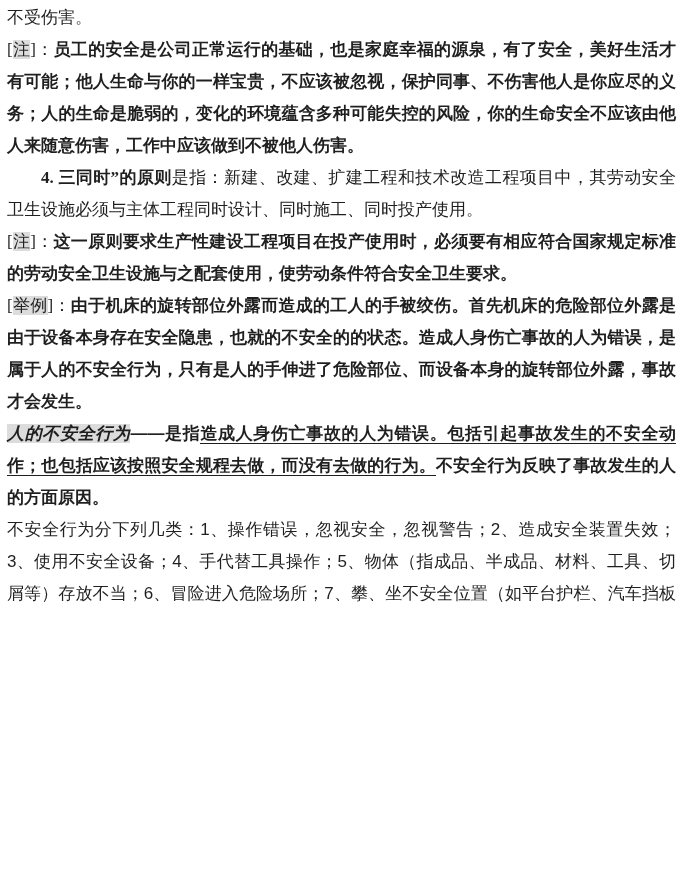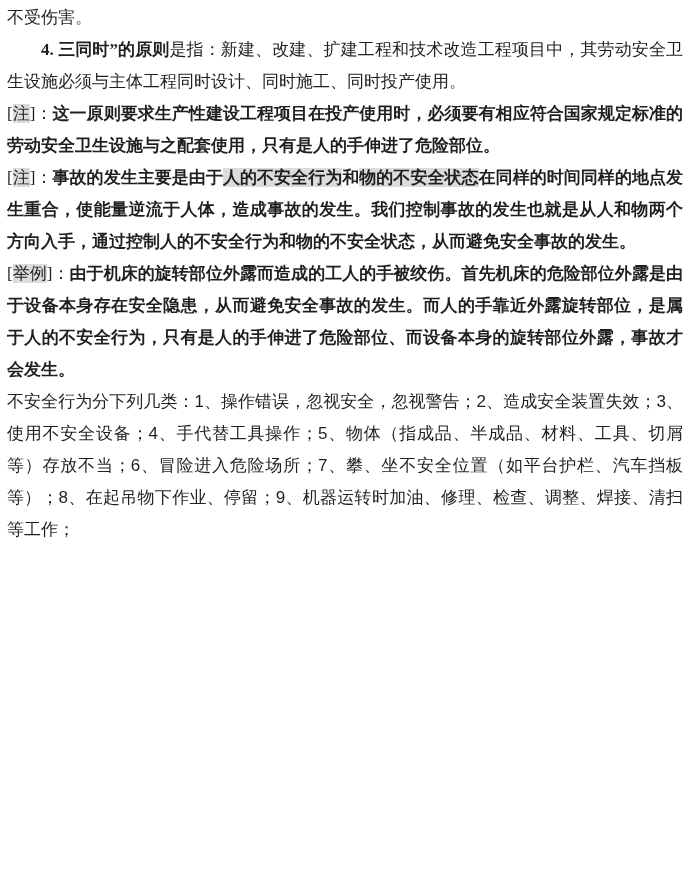--- a/index.html
+++ b/index.html
@@ -5,21 +5,21 @@
   html, body {
     margin: 0;
     padding: 0;
     background: var(--background, #fff);
   }
   .page {
     position: relative;
     width: 683px;
     height: 616px;
     box-sizing: border-box;
-    padding: 2px 0 0 7px;
+    padding: 2px 7px 0 7px;
     background: var(--background, #fff);
     color: var(--text, #1f1f1f);
     font-size: 17px;
     line-height: 32px;
     overflow: hidden;
   }
   .para {
     margin: 0;
     text-align: justify;
   }
@@ -53,24 +53,25 @@
     pointer-events: none;
   }
   .wm-icon { flex: 0 0 auto; }
 </style>
 </head>
 <body style="--background: #ffffff; --text: #1f1f1f; --highlight: #dcdcdc; --accent-red: #c0392b; --separator: #d9d9d9; --watermark: #c7cdd7;">
 
 <div class="page">
   <div id="doc">
       <p class="para p-serif"><span>不受伤害。</span></p>
+      <p class="para p-note"><span class="r-label">[</span><span class="r-label r-hl">注</span><span class="r-label">]：</span><span>员工的安全是公司正常运行的基础，也是家庭幸福的源泉，有了安全，美好生活才有可能；他人生命与你的一样宝贵，不应该被忽视，保护同事、不伤害他人是你应尽的义务；人的生命是脆弱的，变化的环境蕴含多种可能失控的风险，你的生命安全不应该由他人来随意伤害，工作中应该做到不被他人伤害。</span></p>
       <p class="para p-serif indent"><span class="r-b">4. </span><span class="r-b">三同时”的原则</span><span>是指：新建、改建、扩建工程和技术改造工程项目中，其劳动安全卫生设施必须与主体工程同时设计、同时施工、同时投产使用。</span></p>
-      <p class="para p-note"><span class="r-label">[</span><span class="r-label r-hl">注</span><span class="r-label">]：</span><span>这一原则要求生产性建设工程项目在投产使用时，必须要有相应符合国家规定标准的劳动安全卫生设施与之配套使用，只有是人的手伸进了危险部位。</span></p>
-      <p class="para p-note"><span class="r-label">[</span><span class="r-label r-hl">注</span><span class="r-label">]：</span><span>事故的发生主要是由于</span><span class="r-hl">人的不安全行为</span><span>和</span><span class="r-hl">物的不安全状态</span><span>在同样的时间同样的地点发生重合，使能量逆流于人体，造成事故的发生。我们控制事故的发生也就是从人和物两个方向入手，通过控制人的不安全行为和物的不安全状态，从而避免安全事故的发生。</span></p>
-      <p class="para p-note"><span class="r-label">[</span><span class="r-label r-hl">举例</span><span class="r-label">]：</span><span>由于机床的旋转部位外露而造成的工人的手被绞伤。首先机床的危险部位外露是由于设备本身存在安全隐患，从而避免安全事故的发生。而人的手靠近外露旋转部位，是属于人的不安全行为，只有是人的手伸进了危险部位、而设备本身的旋转部位外露，事故才会发生。</span></p>
+      <p class="para p-note"><span class="r-label">[</span><span class="r-label r-hl">注</span><span class="r-label">]：</span><span>这一原则要求生产性建设工程项目在投产使用时，必须要有相应符合国家规定标准的劳动安全卫生设施与之配套使用，使劳动条件符合安全卫生要求。</span></p>
+      <p class="para p-note"><span class="r-label">[</span><span class="r-label r-hl">举例</span><span class="r-label">]：</span><span>由于机床的旋转部位外露而造成的工人的手被绞伤。首先机床的危险部位外露是由于设备本身存在安全隐患，也就的不安全的的状态。造成人身伤亡事故的人为错误，是属于人的不安全行为，只有是人的手伸进了危险部位、而设备本身的旋转部位外露，事故才会发生。</span></p>
+      <p class="para p-note"><span class="r-hl r-bi">人的不安全行为</span><span>——是指</span><span class="r-u">造成人身伤亡事故的人为错误。包括引起事故发生的不安全动作；也包括应该按照安全规程去做，而没有去做的行为。</span><span>不安全行为反映了事故发生的人的方面原因。</span></p>
       <p class="para p-list"><span>不安全行为分下列几类：1、操作错误，忽视安全，忽视警告；2、造成安全装置失效；3、使用不安全设备；4、手代替工具操作；5、物体（指成品、半成品、材料、工具、切屑等）存放不当；6、冒险进入危险场所；7、攀、坐不安全位置（如平台护栏、汽车挡板等）；8、在起吊物下作业、停留；9、机器运转时加油、修理、检查、调整、焊接、清扫等工作；</span></p>
     </div>
 
   <div class="watermark">
     <svg class="wm-icon" width="30" height="30" viewBox="0 0 24 24" aria-hidden="true">
       <circle cx="12" cy="12" r="9" fill="none" stroke="currentColor" stroke-width="1.6"></circle>
       <circle cx="8.8" cy="10" r="1.2" fill="currentColor"></circle>
       <circle cx="15.2" cy="10" r="1.2" fill="currentColor"></circle>
       <path d="M8 14.5c1.2 1.6 2.5 2.3 4 2.3s2.8-.7 4-2.3" fill="none" stroke="currentColor" stroke-width="1.5" stroke-linecap="round"></path>
     </svg>

